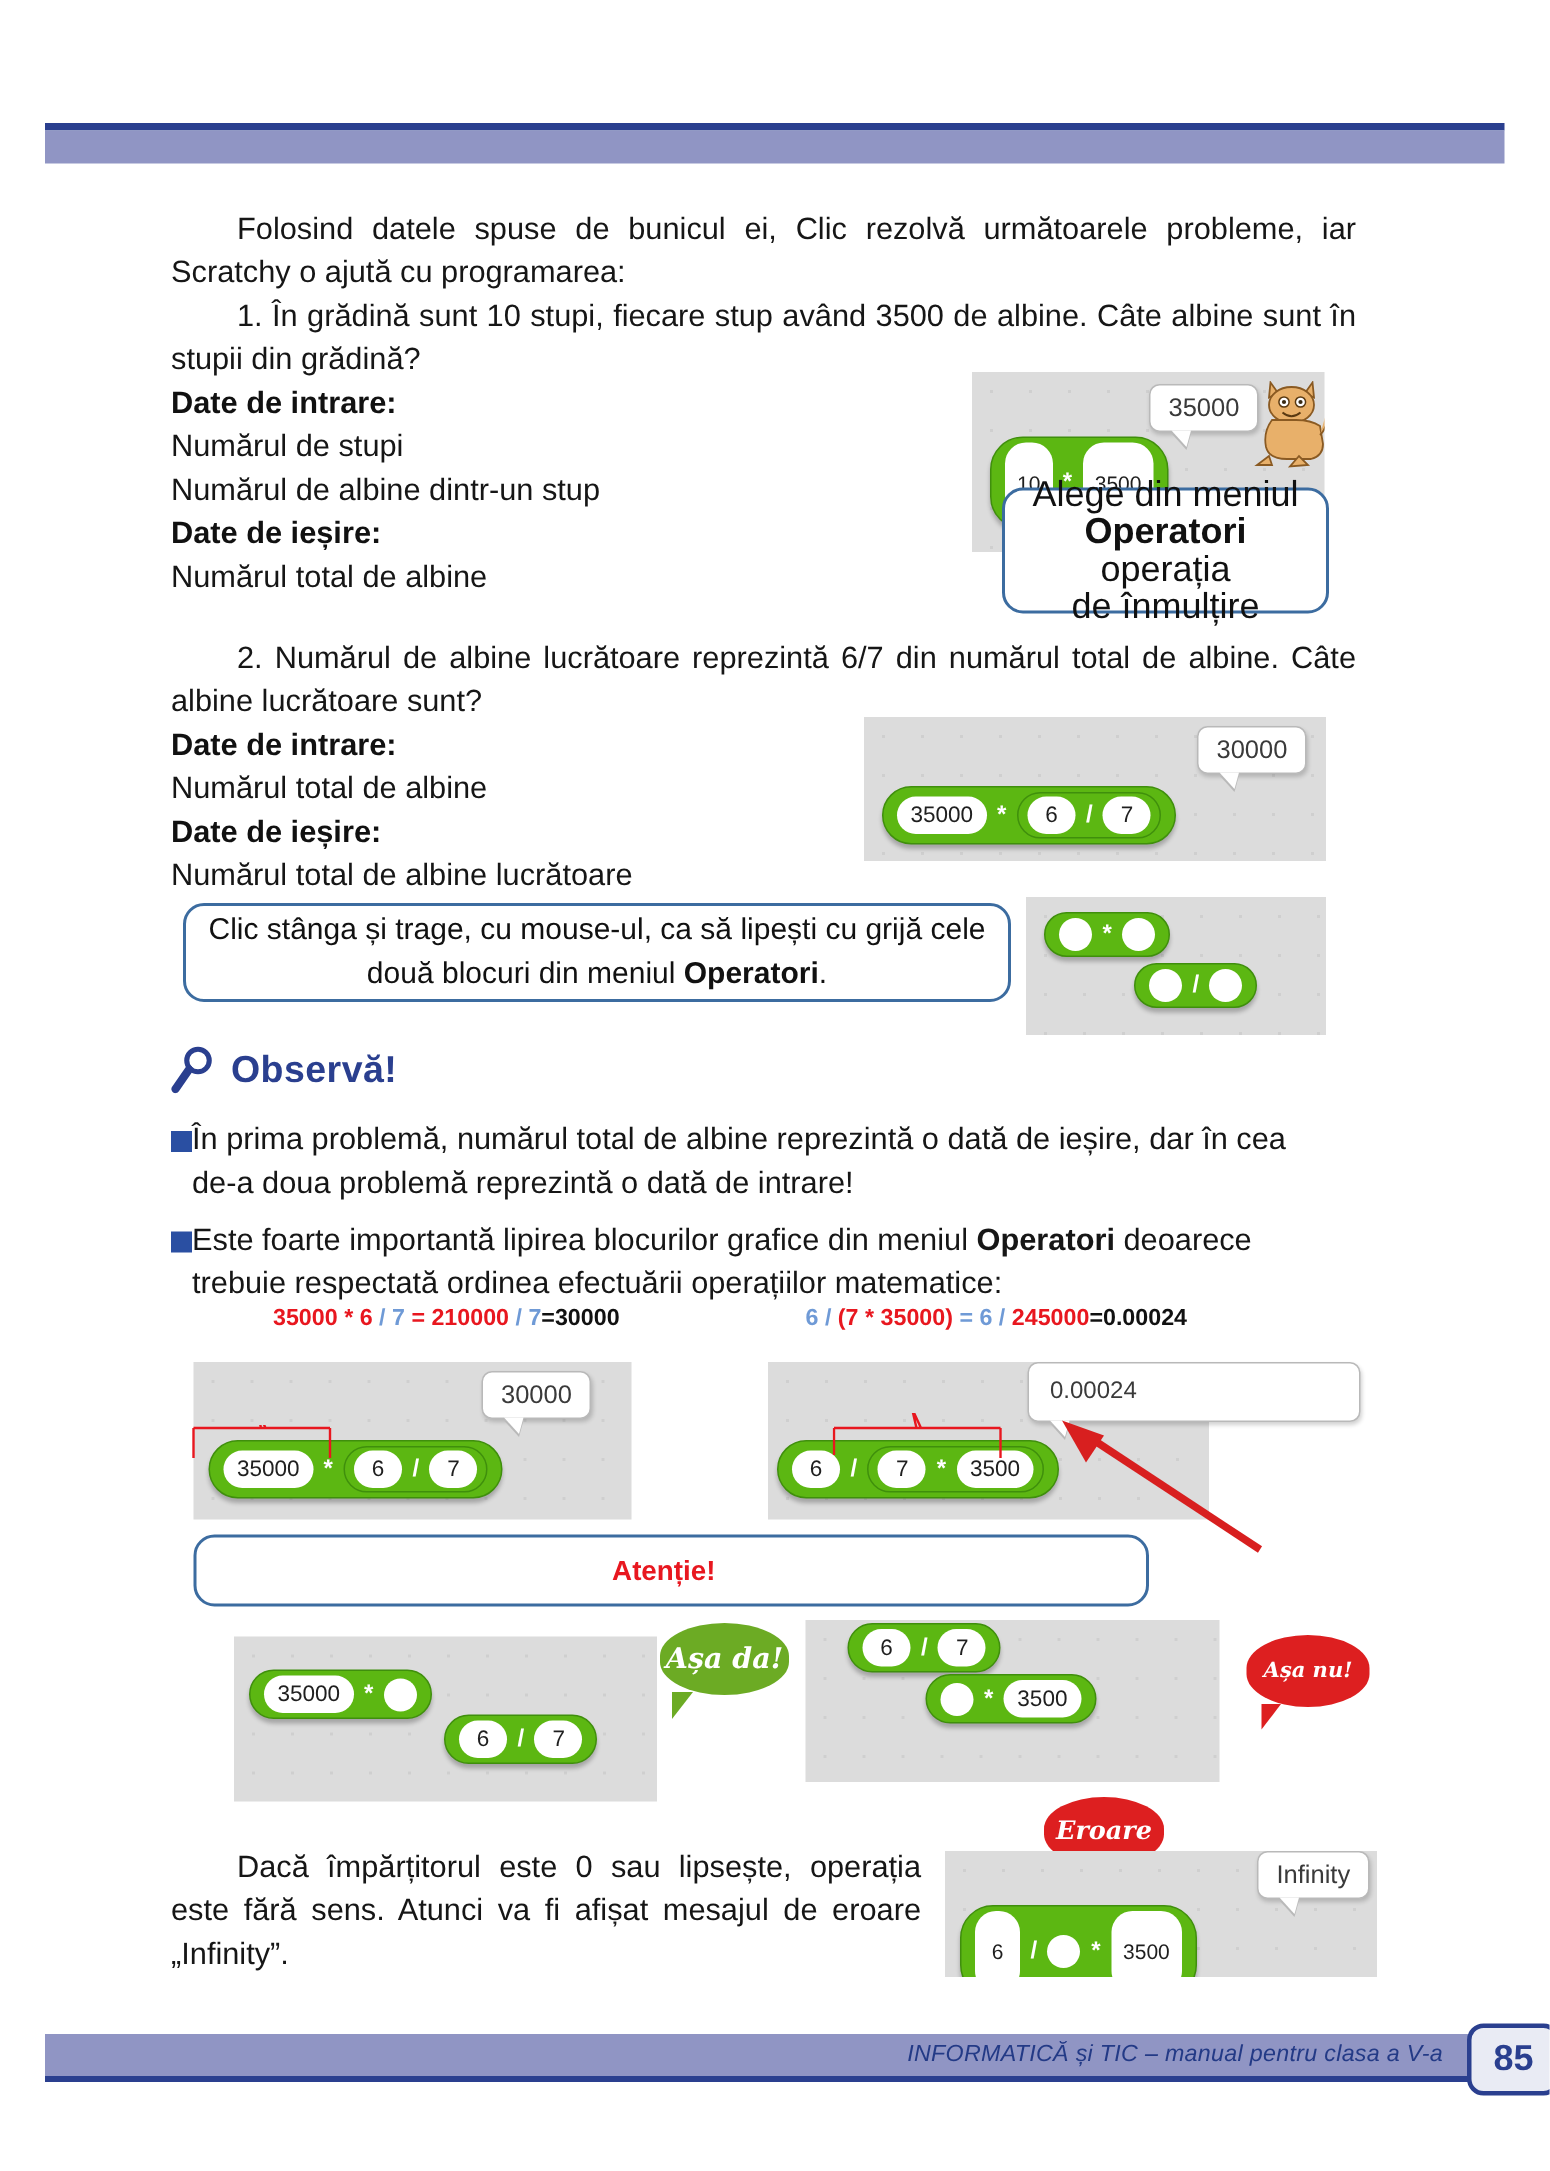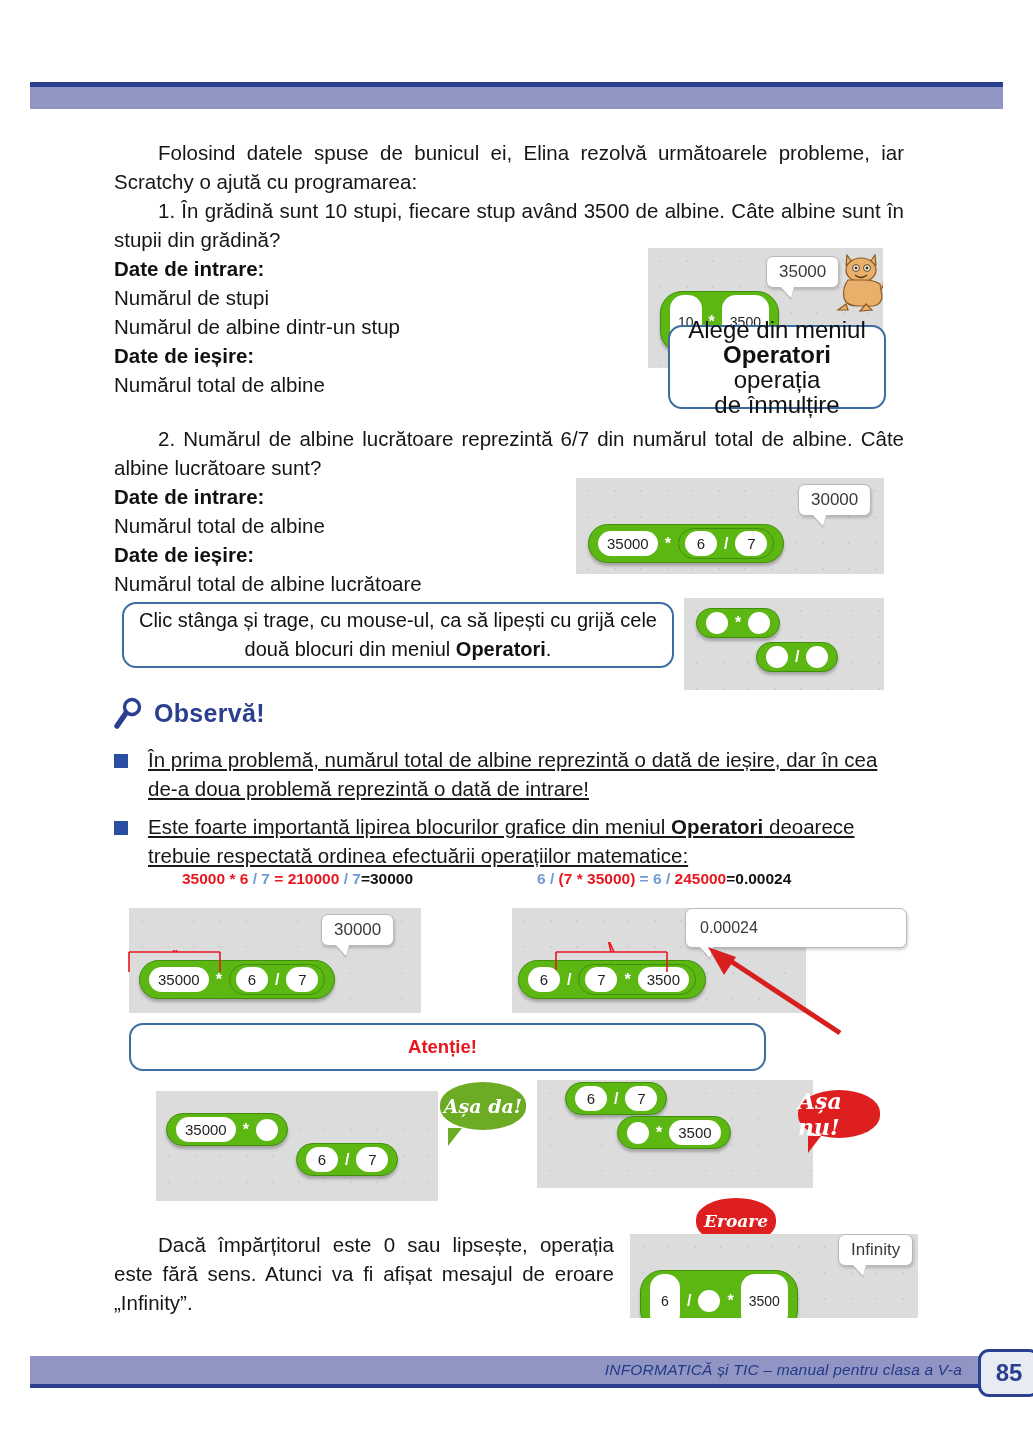--- a/index.html
+++ b/index.html
@@ -82,21 +82,21 @@
     box-sizing:border-box;display:flex;align-items:center;justify-content:center;
     text-align:center;font-size:20px;line-height:28px;color:#111;padding:6px 14px;
   }
   .callout.red{color:#e8171f;font-weight:bold;font-size:18.5px;}
 
   
   .obs{position:absolute;left:114px;top:697px;display:flex;align-items:center;gap:10px;}
   .obs-title{color:#2a3f8f;font-size:25px;font-weight:bold;letter-spacing:.3px;}
 
   
-  .bullet-row{position:absolute;display:flex;gap:20px;width:776px;text-decoration:underline;}
+  .bullet-row{position:absolute;display:flex;width:776px;}
   .sq{width:14px;height:14px;background:#2a4fa2;flex:0 0 14px;margin-top:9px;}
   .bullet-row .txt{font-size:20.5px;line-height:29px;color:#161616;}
 
   
   .formula{position:absolute;font-size:15.5px;font-weight:bold;white-space:nowrap;}
   .r{color:#e8171f;}
   .bl{color:#6f9ad6;}
   .k{color:#111111;}
 
   
@@ -119,21 +119,21 @@
 </head>
 <body>
 
 <div class="hdr-wrap">
   <div class="hdr-line"></div>
   <div class="hdr-band"></div>
 </div>
 
 <div class="content">
 
-  <p class="para indent">Folosind datele spuse de bunicul ei, Elina rezolvă următoarele probleme, iar Scratchy o ajută cu programarea:</p>
+  <p class="para indent">Folosind datele spuse de bunicul ei, Clic rezolvă următoarele probleme, iar Scratchy o ajută cu programarea:</p>
 
   <p class="para indent" style="margin-top:0;">1. În grădină sunt 10 stupi, fiecare stup având 3500 de albine. Câte albine sunt în stupii din grădină?</p>
 
   <div style="width:420px;">
     <p class="lbl">Date de intrare:</p>
     <p class="val">Numărul de stupi</p>
     <p class="val">Numărul de albine dintr-un stup</p>
     <p class="lbl">Date de ieșire:</p>
     <p class="val">Numărul total de albine</p>
   </div>
@@ -303,21 +303,21 @@
     <span class="slot">6</span>
     <span class="op">/</span>
     <span class="slot">7</span>
   </div>
   <div class="blk" style="left:80px;top:36px;">
     <span class="slot empty"></span>
     <span class="op">*</span>
     <span class="slot">3500</span>
   </div>
 </div>
-<div class="comic red" style="left:798px;top:1090px;width:82px;height:48px;font-size:22px;">
+<div class="comic red" style="left:831px;top:1090px;width:82px;height:48px;font-size:14px;">
   <span>Așa nu!</span>
   <span class="tail"></span>
 </div>
 
 <div class="abs" style="left:114px;top:1230px;width:500px;">
   <p class="para indent">Dacă împărțitorul este 0 sau lipsește, operația este fără sens. Atunci va fi afișat mesajul de eroare „Infinity”.</p>
 </div>
 
 <div class="comic red" style="left:676px;top:1198px;width:80px;height:46px;font-size:17px;margin-left:20px;">
   <span>Eroare</span>

